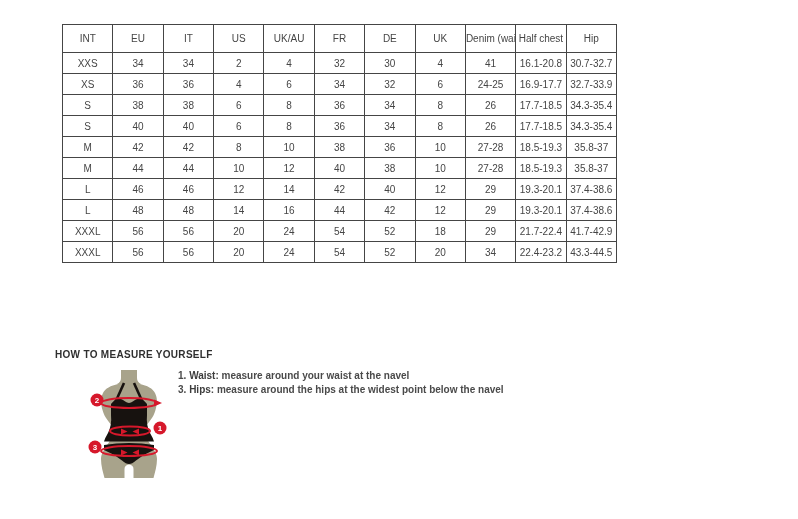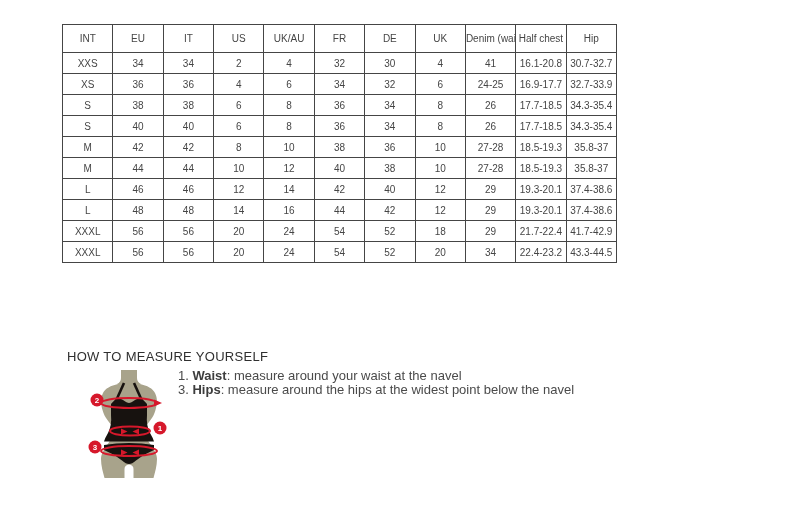--- a/index.html
+++ b/index.html
@@ -17,27 +17,27 @@
   table.size-chart th, table.size-chart td{
     border:1px solid #454545;
     text-align:center;vertical-align:middle;
     font-size:10px;font-weight:normal;color:#454545;
     padding:0;white-space:nowrap;overflow:hidden;
   }
   table.size-chart th{height:27px;}
   table.size-chart td{height:20px;}
   
   .measure-title{
-    position:absolute;left:67px;top:349px;
-    font-size:13px;font-weight:normal;letter-spacing:.3px;color:#2f2f2f;
+    position:absolute;left:55px;top:349px;
+    font-size:10px;font-weight:bold;letter-spacing:.3px;color:#2f2f2f;
   }
   .figure-wrap{position:absolute;left:84px;top:369px;width:88px;height:110px;}
   .instructions{position:absolute;left:178px;top:371px;}
   .instruction-line{
-    font-size:13px;color:#4a4a4a;line-height:9px;margin-bottom:4.5px;height:9px;
+    font-size:10px;color:#4a4a4a;line-height:9px;margin-bottom:4.5px;height:9px;font-weight:bold;
   }
   .instruction-line b{color:#3d3d3d;}
 </style>
 </head>
 <body>
 
 <div class="table-wrap">
   <table class="size-chart">
     <thead>
       <tr>

